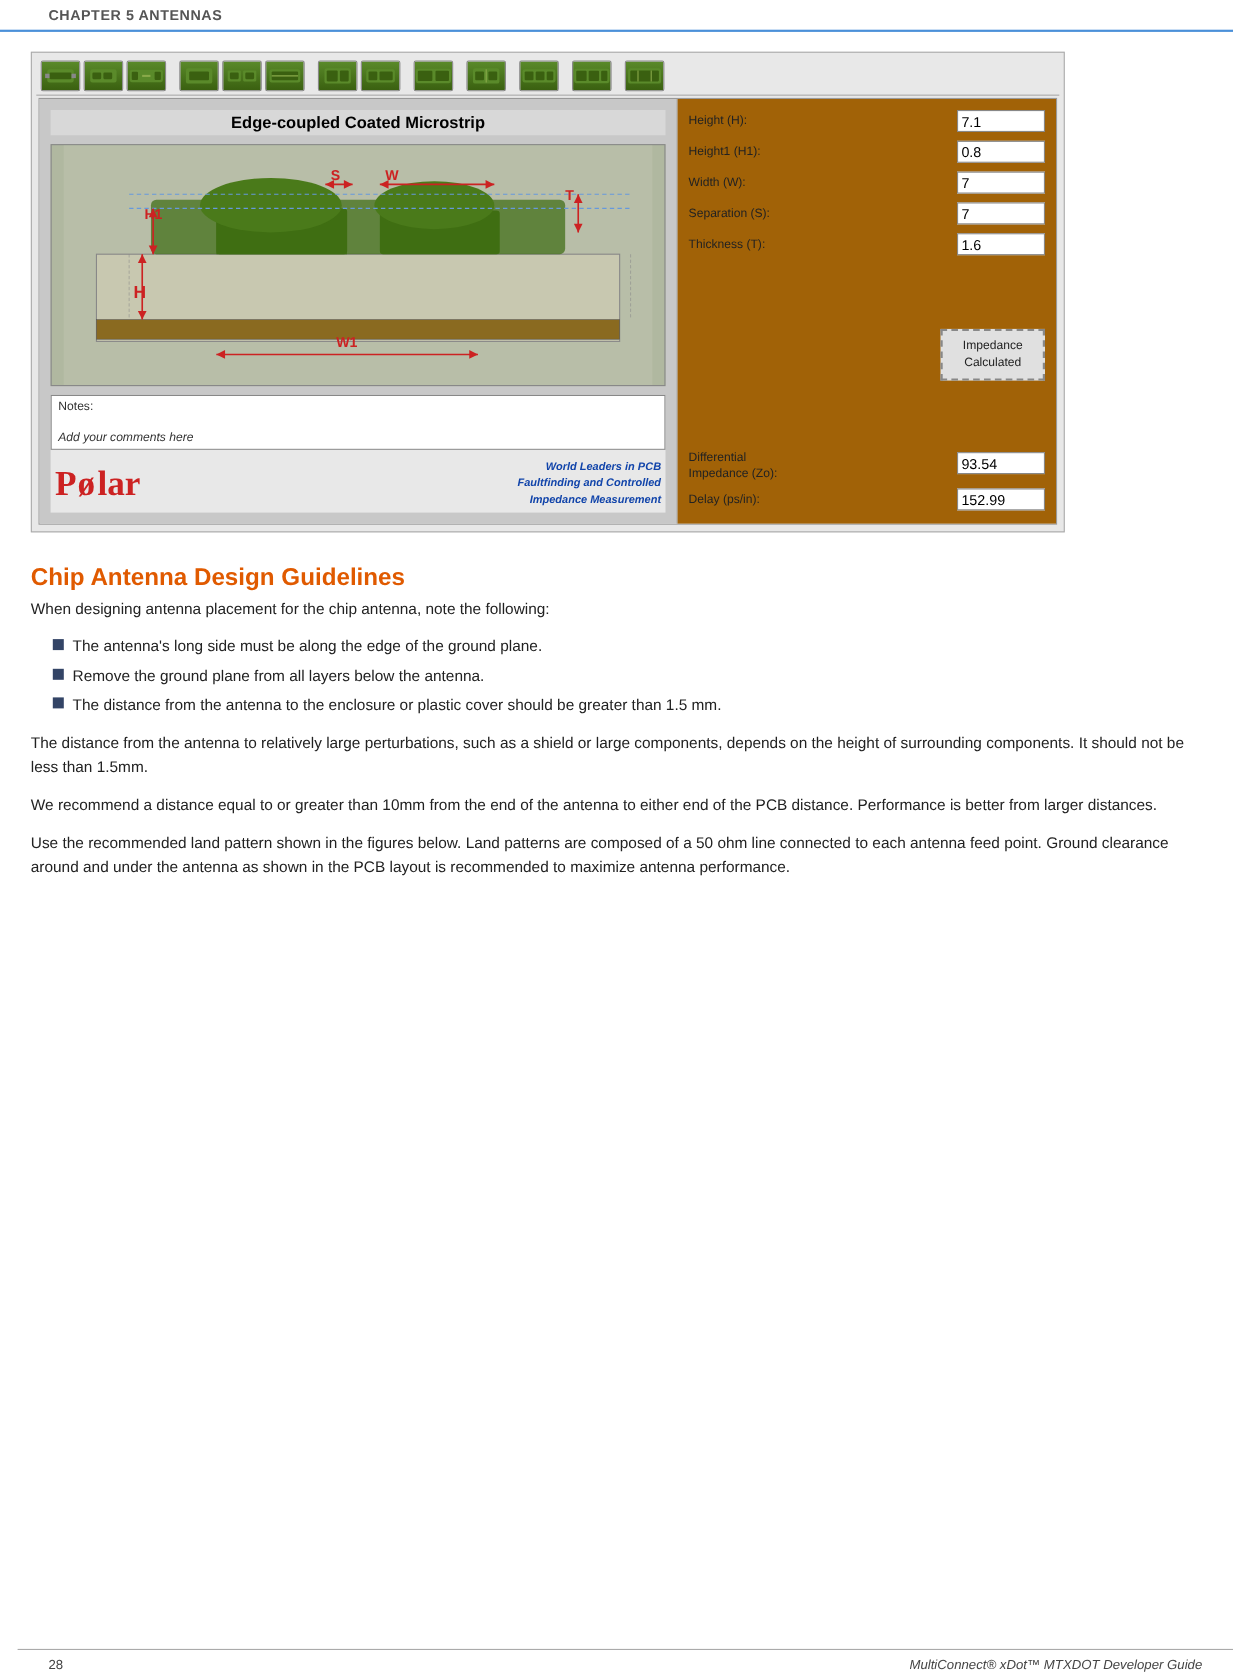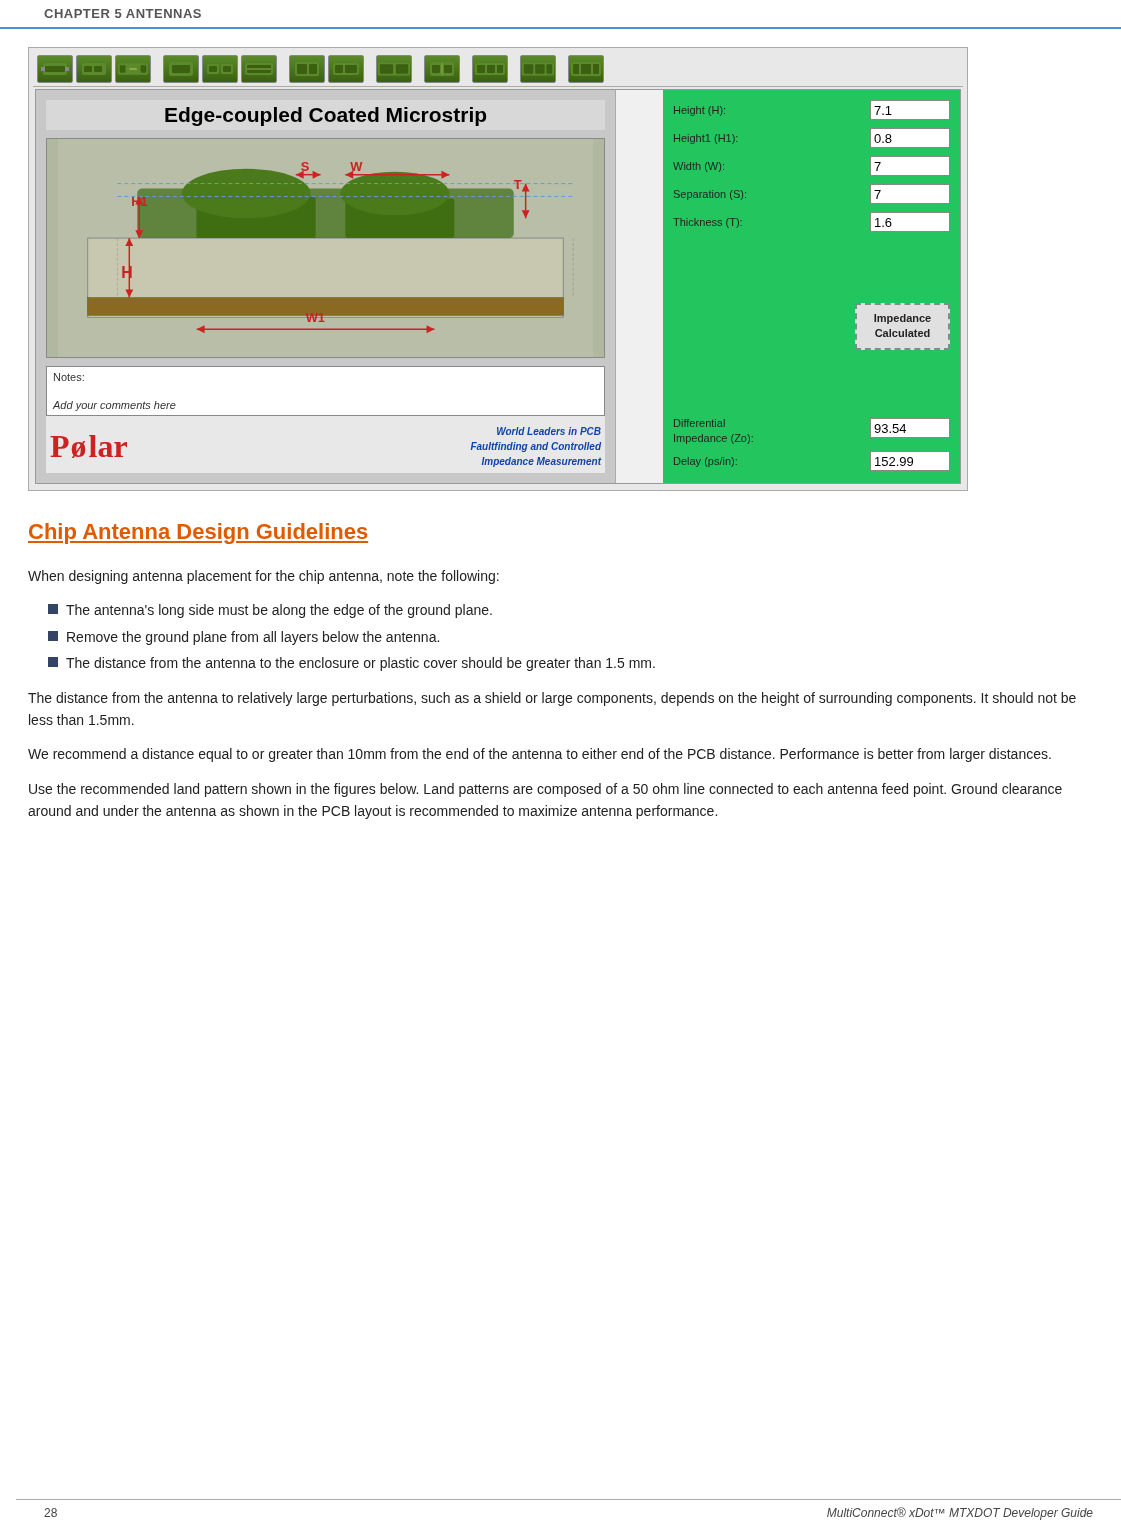--- a/index.html
+++ b/index.html
@@ -69,21 +69,21 @@
       margin: 2px;
     }
     .calc-diagram {
       flex: 0 0 580px;
       background: #c8c8c8;
       border-right: 1px solid #aaa;
       padding: 10px;
     }
     .diagram-title {
       text-align: center;
-      font-size: 21px;
+      font-size: 15px;
       font-weight: bold;
       color: #000;
       margin-bottom: 8px;
       background: #d8d8d8;
       padding: 3px;
     }
     .diagram-image {
       background: #b0b8a0;
       height: 220px;
       position: relative;
@@ -128,25 +128,24 @@
       font-style: italic;
       font-weight: bold;
       color: #1144aa;
       text-align: right;
       line-height: 1.5;
     }
     
     .calc-params {
       flex: 1;
       padding: 8px 10px;
-      background: #22c55e;
+      background: #a16207;
       display: flex;
       flex-direction: column;
       gap: 2px;
-      margin-left: 47px;
     }
     .param-row {
       display: flex;
       align-items: center;
       justify-content: space-between;
       margin-bottom: 2px;
       min-height: 24px;
     }
     .param-label {
       font-size: 11px;
@@ -172,23 +171,22 @@
       margin: 6px 0;
       line-height: 1.4;
       align-self: flex-end;
       width: 95px;
     }
     
     .section-heading {
       font-size: 22px;
       font-weight: bold;
       color: #e05a00;
-      margin-bottom: 20px;
+      margin-bottom: 4px;
       margin-top: 8px;
-      text-decoration: underline;
     }
     .body-text {
       font-size: 14px;
       line-height: 1.6;
       color: #222;
       margin-bottom: 12px;
     }
     .bullet-list {
       list-style: none;
       margin: 8px 0 12px 20px;
@@ -455,21 +453,21 @@
           <input class="param-input" value="7" type="text" style="">
         </div>
         <div class="param-row">
           <span class="param-label">Thickness (T):</span>
           <input class="param-input" value="1.6" type="text" style="">
         </div>
 
         <div style="flex:1;"></div>
 
         <div style="display:flex; justify-content:flex-end;">
-          <div class="impedance-btn" style="white-space:pre-line;font-weight:bold;">Impedance
+          <div class="impedance-btn" style="white-space:pre-line;">Impedance
 Calculated</div>
         </div>
 
         <div style="flex:1;"></div>
 
         <div class="param-row" style="align-items:flex-start;">
           <span class="param-label" style="line-height:1.3;">Differential<br>Impedance (Zo):</span>
           <input class="param-input" value="93.54" type="text" style="margin-top: 2px;">
         </div>
         <div class="param-row">

